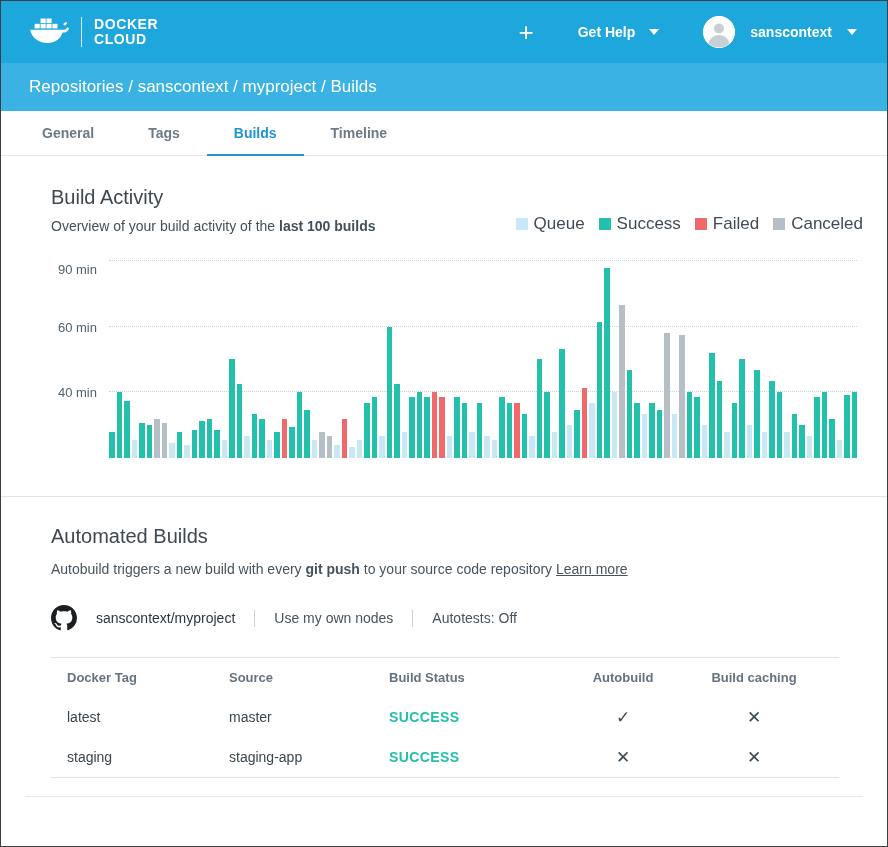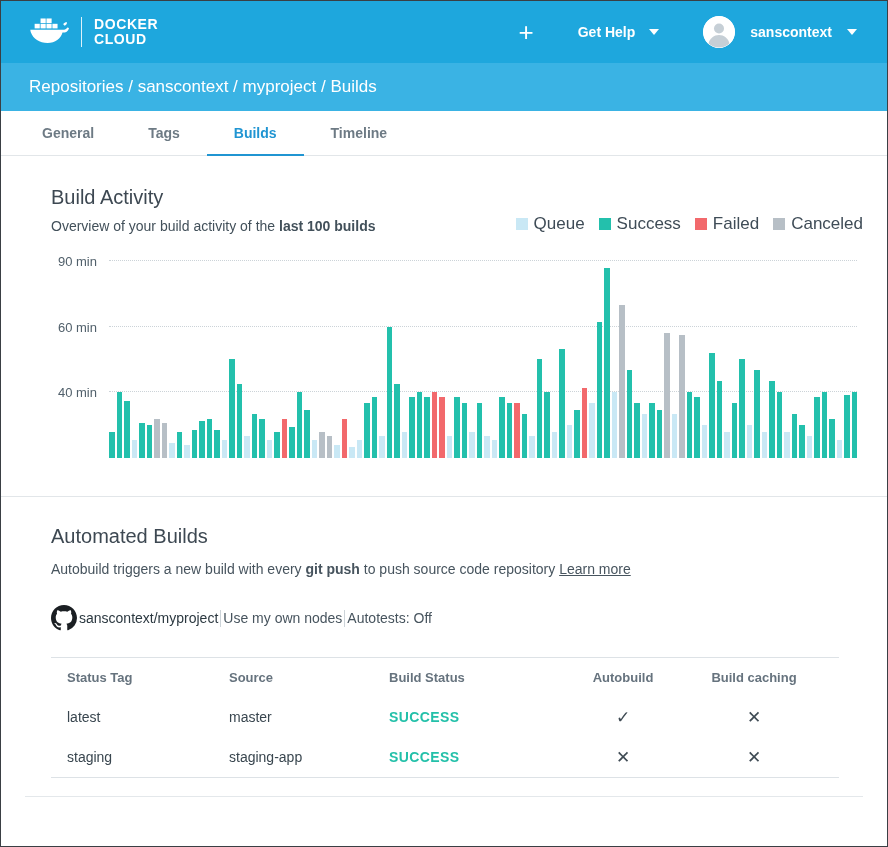--- a/index.html
+++ b/index.html
@@ -54,29 +54,29 @@
   .legend { display: flex; align-items: center; gap: 14px; font-size: 17px; color: #3f4c57; }
   .legend-item { display: inline-flex; align-items: center; }
   .swatch { width: 12px; height: 12px; display: inline-block; margin-right: 6px; }
 
   .chart { position: relative; height: 208px; margin-top: 16px; }
   .plot { position: absolute; left: 58px; right: 6px; top: 0; bottom: 0; display: flex; align-items: flex-end; gap: 2px; z-index: 2; }
   .bar { flex: 1 1 0; min-width: 1px; }
   .grid-line { position: absolute; left: 58px; right: 6px; border-top: 1px dotted #ccd3d8; z-index: 1; }
   .gl-90 { bottom: 197px; } .gl-60 { bottom: 131px; } .gl-30 { bottom: 66px; }
   .ytick { position: absolute; left: 0; width: 46px; text-align: right; font-size: 13px; color: #51606b; transform: translateY(50%); }
-  .yt-90 { bottom: 197px; } .yt-60 { bottom: 131px; } .yt-30 { bottom: 66px; }
+  .yt-90 { bottom: 189px; } .yt-60 { bottom: 131px; } .yt-30 { bottom: 66px; }
 
   .divider-full { border: none; border-top: 1px solid #e2e6e9; }
 
   
   .automated { padding: 28px 48px 0 50px; }
   .auto-desc { margin-top: 13px; font-size: 14px; color: #47545e; }
   .auto-desc a { color: #47545e; cursor: pointer; text-decoration: underline; }
-  .repo-row { display: flex; align-items: center; gap: 2px; margin-top: 28px; font-size: 14px; color: #2b3840; }
+  .repo-row { display: flex; align-items: center; gap: 19px; margin-top: 28px; font-size: 14px; color: #2b3840; }
   .gh { width: 26px; height: 26px; display: inline-flex; }
   .vsep { width: 1px; height: 17px; background: #ccd3d8; }
   .nodes, .autotests { color: #47545e; cursor: pointer; }
 
   .table { margin-top: 26px; border-bottom: 1px solid #dde2e6; }
   .thead, .trow { display: grid; grid-template-columns: 162px 160px 178px 112px 150px 1fr; align-items: center; padding-left: 16px; }
   .thead { height: 40px; border-top: 1px solid #dde2e6; font-size: 13px; font-weight: bold; color: #66737e; }
   .trow { height: 40px; font-size: 14px; color: #39464f; }
   .th-center, .td-center { text-align: center; }
   .status { color: #23c0a9; font-weight: bold; letter-spacing: .4px; }
@@ -274,38 +274,38 @@
           <div class="bar" style="height: 30.5263%; background: rgb(35, 192, 172);"></div>
           <div class="bar" style="height: 31.5789%; background: rgb(35, 192, 172);"></div>
         </div>
     </div>
   </section>
 
   <hr class="divider-full">
 
   <section class="automated">
     <h2 class="section-title">Automated Builds</h2>
-    <p class="auto-desc"><span>Autobuild triggers a new build with every </span><b>git push</b><span> to push source code repository </span><a>Learn more</a></p>
+    <p class="auto-desc"><span>Autobuild triggers a new build with every </span><b>git push</b><span> to your source code repository </span><a>Learn more</a></p>
 
     <div class="repo-row">
       <span class="gh">
         <svg width="26" height="26" viewBox="0 0 16 16" fill="#1b1f23">
           <path d="M8 0C3.58 0 0 3.58 0 8c0 3.54 2.29 6.53 5.47 7.59.4.07.55-.17.55-.38 0-.19-.01-.82-.01-1.49-2.01.37-2.53-.49-2.69-.94-.09-.23-.48-.94-.82-1.13-.28-.15-.68-.52-.01-.53.63-.01 1.08.58 1.23.82.72 1.21 1.87.87 2.33.66.07-.52.28-.87.51-1.07-1.78-.2-3.64-.89-3.64-3.95 0-.87.31-1.59.82-2.15-.08-.2-.36-1.02.08-2.12 0 0 .67-.21 2.2.82.64-.18 1.32-.27 2-.27s1.36.09 2 .27c1.53-1.04 2.2-.82 2.2-.82.44 1.1.16 1.92.08 2.12.51.56.82 1.27.82 2.15 0 3.07-1.87 3.75-3.65 3.95.29.25.54.73.54 1.48 0 1.07-.01 1.93-.01 2.2 0 .21.15.46.55.38A8.013 8.013 0 0016 8c0-4.42-3.58-8-8-8z"></path>
         </svg>
       </span>
       <span class="repo">sanscontext/myproject</span>
       <span class="vsep"></span>
       <span class="nodes">Use my own nodes</span>
       <span class="vsep"></span>
       <span class="autotests">Autotests: Off</span>
     </div>
 
     <div class="table">
       <div class="thead">
-        <span>Status Tag</span>
+        <span>Docker Tag</span>
         <span>Source</span>
         <span>Build Status</span>
         <span class="th-center">Autobuild</span>
         <span class="th-center">Build caching</span>
       </div>
       <div class="trow">
         <span>latest</span>
         <span>master</span>
         <span class="status">SUCCESS</span>
         <span class="td-center mark">✓</span>

